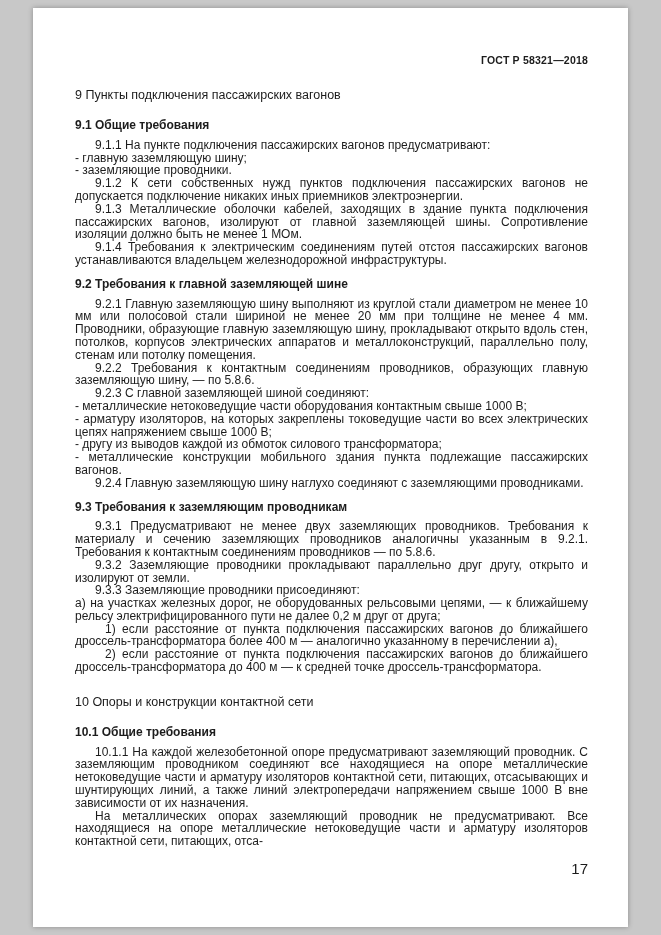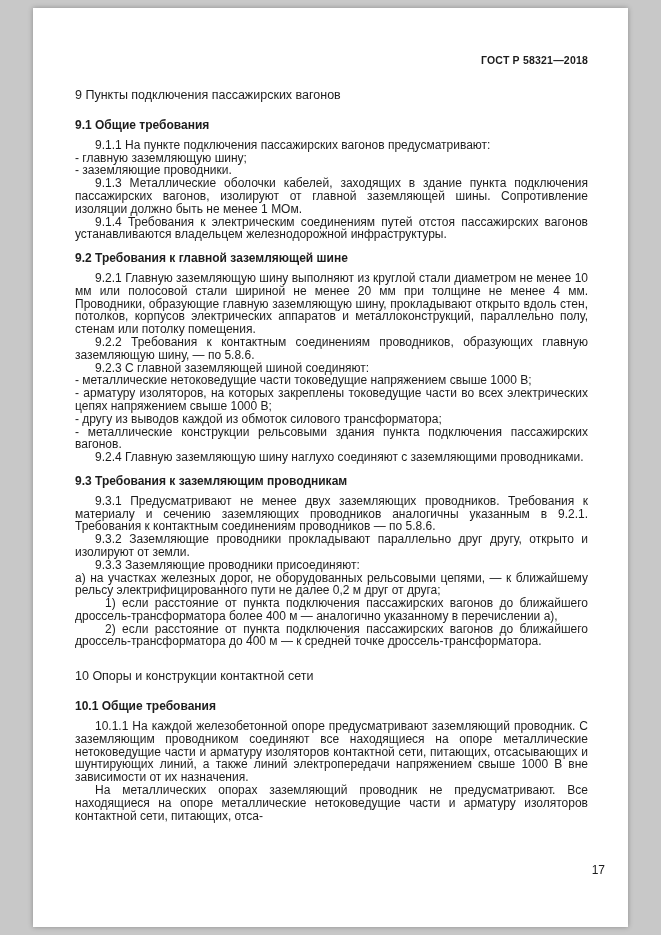--- a/index.html
+++ b/index.html
@@ -48,48 +48,49 @@
   p.section {
     font-weight: bold;
     margin: 11px 0 7px;
     text-align: left;
   }
   p.para  { text-indent: 20px; }
   p.flush { text-indent: 0; }
   p.num   { text-indent: 30px; }
   .page-number {
     position: absolute;
-    right: 23px;
+    right: 40px;
     bottom: 50px;
-    font-size: 12px;
+    font-size: 15px;
     color: #1c1c1c;
   }
 </style>
 </head>
 <body>
 
 <div class="canvas">
   <div class="page">
     <div class="doc-header">ГОСТ Р 58321—2018</div>
     <div class="doc-body">
         <p class="chapter">9 Пункты подключения пассажирских вагонов</p>
         <p class="section">9.1 Общие требования</p>
         <p class="para">9.1.1 На пункте подключения пассажирских вагонов предусматривают:</p>
         <p class="flush">- главную заземляющую шину;</p>
         <p class="flush">- заземляющие проводники.</p>
+        <p class="para">9.1.2 К сети собственных нужд пунктов подключения пассажирских вагонов не допускается подключение никаких иных приемников электроэнергии.</p>
         <p class="para">9.1.3 Металлические оболочки кабелей, заходящих в здание пункта подключения пассажирских вагонов, изолируют от главной заземляющей шины. Сопротивление изоляции должно быть не менее 1 МОм.</p>
         <p class="para">9.1.4 Требования к электрическим соединениям путей отстоя пассажирских вагонов устанавливаются владельцем железнодорожной инфраструктуры.</p>
         <p class="section">9.2 Требования к главной заземляющей шине</p>
         <p class="para">9.2.1 Главную заземляющую шину выполняют из круглой стали диаметром не менее 10 мм или полосовой стали шириной не менее 20 мм при толщине не менее 4 мм. Проводники, образующие главную заземляющую шину, прокладывают открыто вдоль стен, потолков, корпусов электрических аппаратов и металлоконструкций, параллельно полу, стенам или потолку помещения.</p>
         <p class="para">9.2.2 Требования к контактным соединениям проводников, образующих главную заземляющую шину, — по 5.8.6.</p>
         <p class="para">9.2.3 С главной заземляющей шиной соединяют:</p>
-        <p class="flush">- металлические нетоковедущие части токоведущие напряжением свыше 1000 В;</p>
+        <p class="flush">- металлические нетоковедущие части оборудования контактным свыше 1000 В;</p>
         <p class="flush">- арматуру изоляторов, на которых закреплены токоведущие части во всех электрических цепях напряжением свыше 1000 В;</p>
         <p class="flush">- другу из выводов каждой из обмоток силового трансформатора;</p>
-        <p class="flush">- металлические конструкции рельсовыми здания пункта подключения пассажирских вагонов.</p>
+        <p class="flush">- металлические конструкции мобильного здания пункта подлежащие пассажирских вагонов.</p>
         <p class="para">9.2.4 Главную заземляющую шину наглухо соединяют с заземляющими проводниками.</p>
         <p class="section">9.3 Требования к заземляющим проводникам</p>
         <p class="para">9.3.1 Предусматривают не менее двух заземляющих проводников. Требования к материалу и сечению заземляющих проводников аналогичны указанным в 9.2.1. Требования к контактным соединениям проводников — по 5.8.6.</p>
         <p class="para">9.3.2 Заземляющие проводники прокладывают параллельно друг другу, открыто и изолируют от земли.</p>
         <p class="para">9.3.3 Заземляющие проводники присоединяют:</p>
         <p class="flush">а) на участках железных дорог, не оборудованных рельсовыми цепями, — к ближайшему рельсу электрифицированного пути не далее 0,2 м друг от друга;</p>
         <p class="num">1) если расстояние от пункта подключения пассажирских вагонов до ближайшего дроссель-трансформатора более 400 м — аналогично указанному в перечислении а),</p>
         <p class="num">2) если расстояние от пункта подключения пассажирских вагонов до ближайшего дроссель-трансформатора до 400 м — к средней точке дроссель-трансформатора.</p>
         <p class="chapter">10 Опоры и конструкции контактной сети</p>
         <p class="section">10.1 Общие требования</p>

